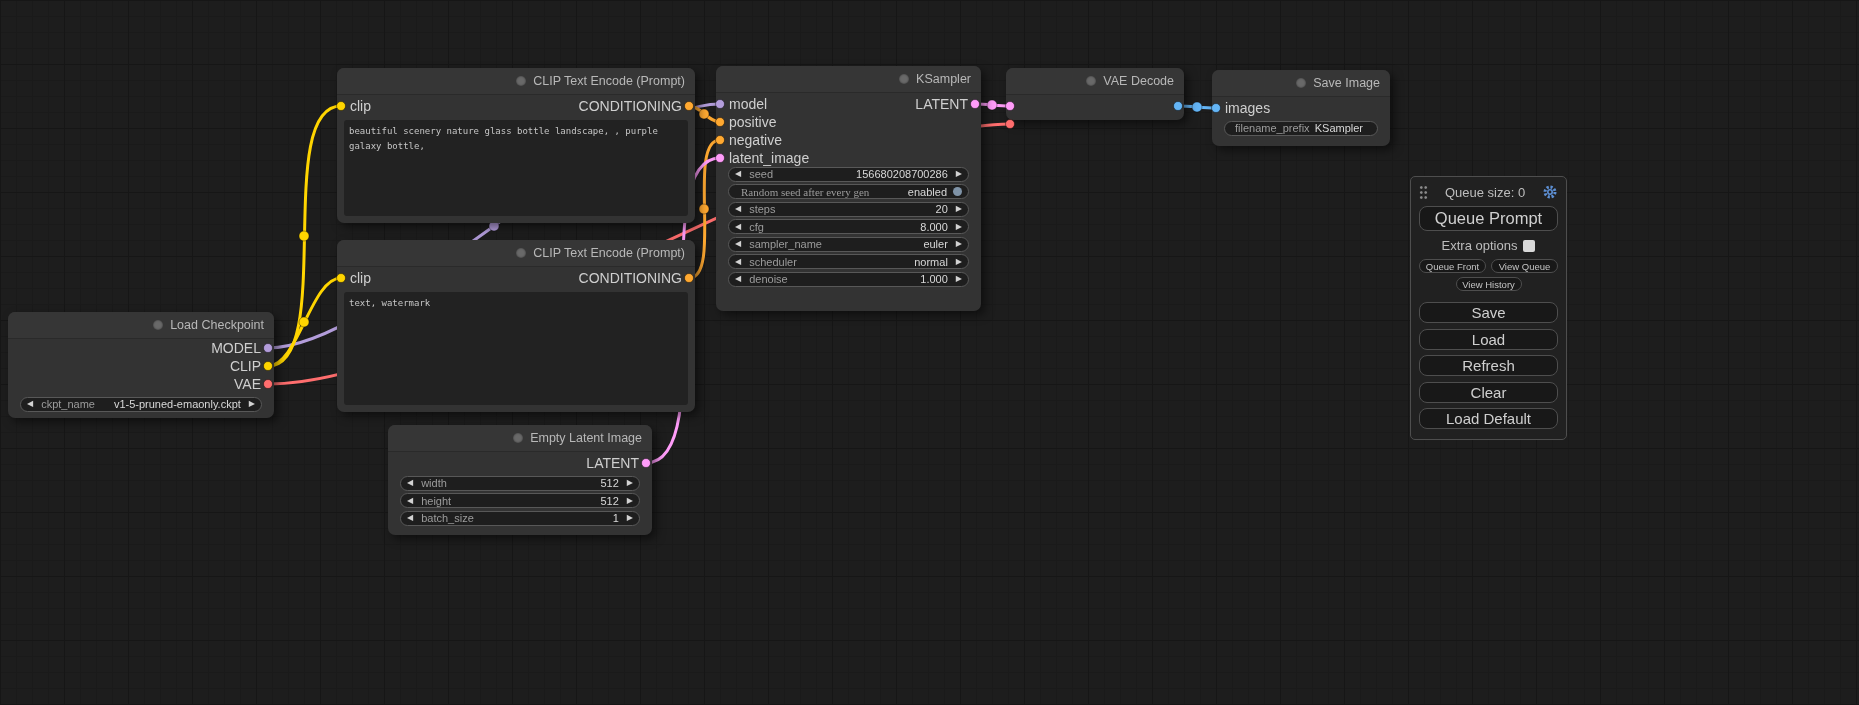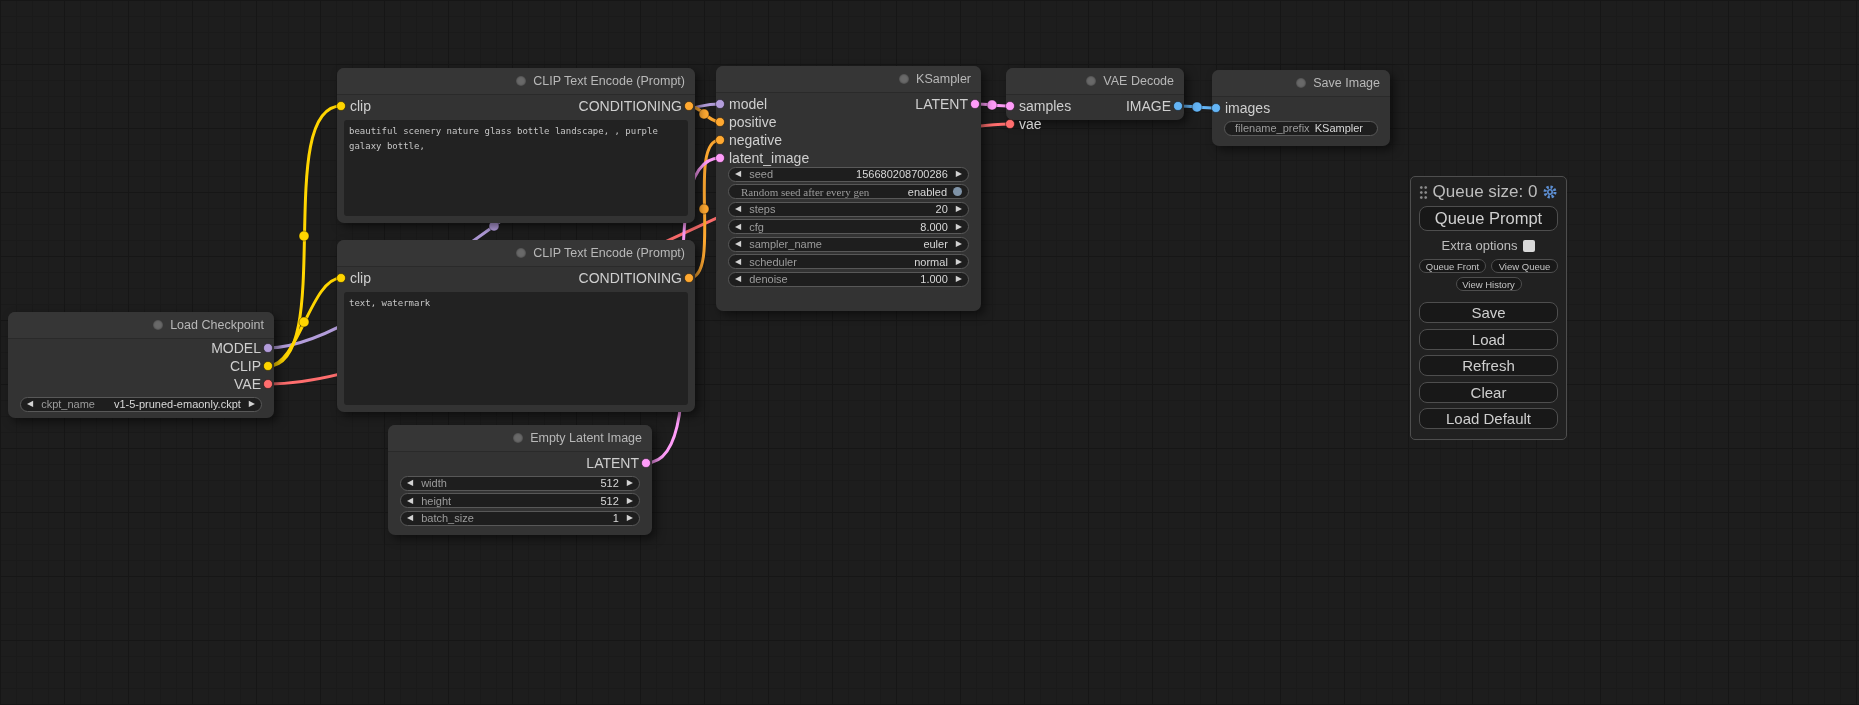--- a/index.html
+++ b/index.html
@@ -67,21 +67,21 @@
     position:absolute; left:1410px; top:176px; width:157px; z-index:4;
     background:#212121; border:1px solid #4e4e4e; border-radius:5px;
     padding:6px 8px 10px; display:flex; flex-direction:column;
   }
   .menu-header{ display:flex; align-items:center; height:18px; margin-bottom:3px; }
   .drag-handle{
     width:9px; height:15px; flex:none;
     background-image:radial-gradient(circle,#8a8a8a 1.1px, transparent 1.5px);
     background-size:4.5px 5px;
   }
-  .qsize{ flex:1; text-align:center; font-size:17px; color:#bdbdbd; }
+  .qsize{ flex:1; text-align:center; font-size:13px; color:#bdbdbd; }
   .gear{ flex:none; }
   .btn{
     display:block; width:100%;
     background:#181818; border:1px solid #4e4e4e; border-radius:8px;
     color:#cfcfcf; font-family:"Liberation Sans",sans-serif; cursor:pointer;
   }
   .btn.big{ height:25px; font-size:16.5px; margin:2px 0 7px; }
   .extra{ display:flex; justify-content:center; align-items:center; gap:6px;
           font-size:13px; color:#bdbdbd; margin-bottom:6px; }
   .checkbox{ width:12px; height:12px; background:#d9d9d9; border-radius:2px; }
@@ -263,29 +263,20 @@
       <span class="arrow">▶</span>
     </div>
   </div>
 </div>
 
 <div class="node" style="left:1006px; top:68px; width:178px; height:52px;">
   <div class="ntitle">
     <span class="tdot"></span>
     <span>VAE Decode</span>
   </div>
-  <div class="rows">
-    <div class="prow">
-      <span>samples</span>
-      <span class="right">IMAGE</span>
-    </div>
-    <div class="prow">
-        <span>vae</span>
-      </div>
-  </div>
 </div>
 
 <div class="node" style="left:1212px; top:70px; width:178px; height:76px;">
   <div class="ntitle">
     <span class="tdot"></span>
     <span>Save Image</span>
   </div>
   <div class="rows">
     <div class="prow">
         <span>images</span>

